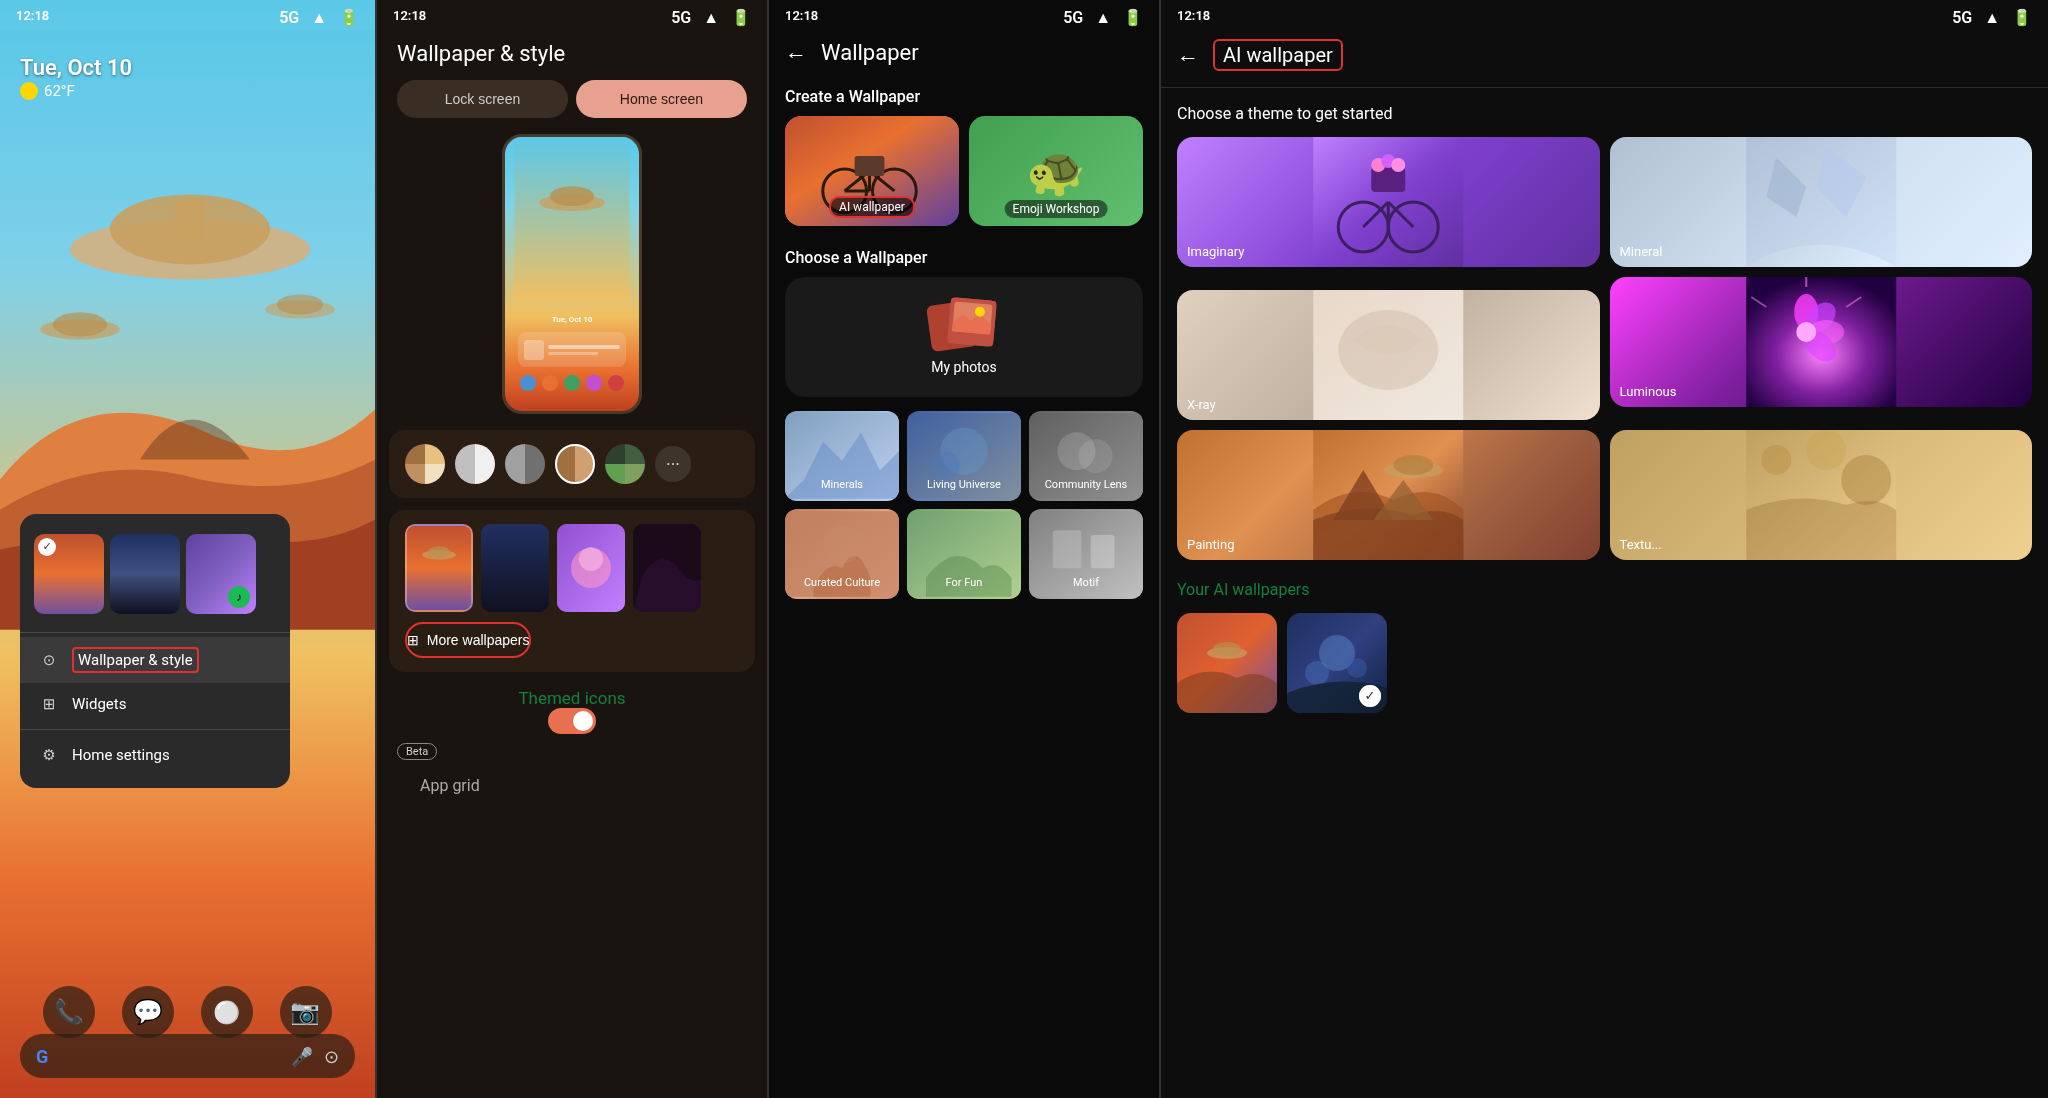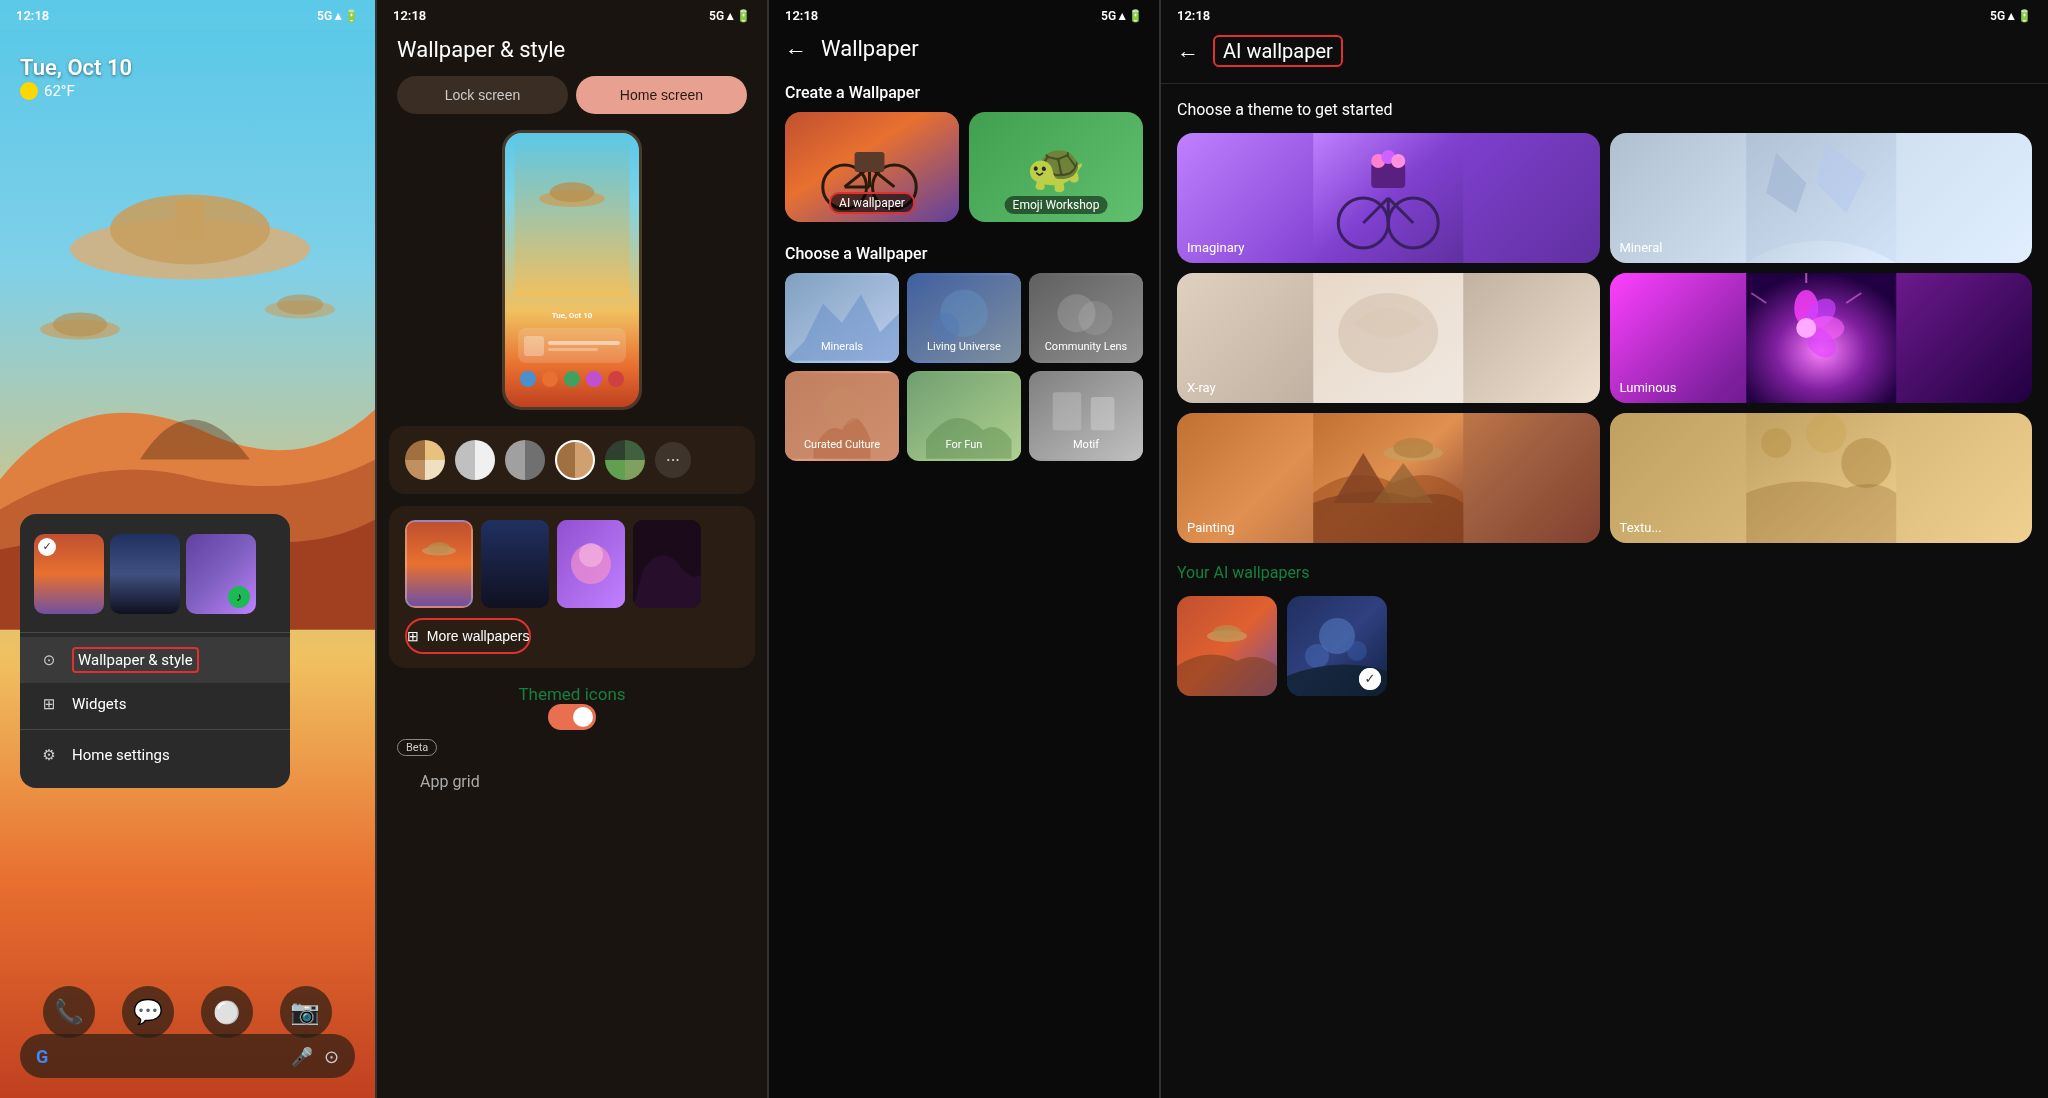--- a/index.html
+++ b/index.html
@@ -614,22 +614,22 @@
       border-radius: 50%;
       display: flex; align-items: center; justify-content: center;
       font-size: 13px; color: #333;
       line-height: 22px; text-align: center;
     }
 
     
     .status-icons {
       display: flex;
       align-items: flex-end;
-      gap: 0;
-      font-size: 12px;
+      gap: 12px;
+      font-size: 16px;
     }
   </style>
 </head>
 <body>
 
 <div class="panel panel-1">
 
   <svg class="spaceship-svg" viewBox="0 0 375 600" xmlns="http://www.w3.org/2000/svg" style="position:absolute;top:0;left:0;width:100%;height:60%">
     <defs>
       <linearGradient id="sky1" x1="0" y1="0" x2="0" y2="1">
@@ -892,20 +892,34 @@
     <div class="create-card">
       <div class="create-card-img emoji-bg" style="background:linear-gradient(135deg, #40a050 0%, #60c070 100%); display:flex; align-items:center; justify-content:center; height:110px;">
         <span style="font-size:48px;">🐢</span>
       </div>
       <div class="create-card-label">Emoji Workshop</div>
     </div>
   </div>
 
   <div class="section-label">Choose a Wallpaper</div>
 
+  <div class="my-photos-card">
+    <div class="photos-icon-group">
+      <div class="photo-card-icon" style="background:#b04030;"></div>
+      <div class="photo-card-icon" style="background:#c05040;">
+        <svg viewBox="0 0 46 46" style="width:100%;height:100%">
+          <rect width="46" height="46" fill="#c05040" rx="4"></rect>
+          <rect x="4" y="4" width="38" height="30" fill="#e08060" rx="3"></rect>
+          <path d="M4 24 L14 16 L22 22 L30 14 L42 24 L42 34 L4 34 Z" fill="#e87050"></path>
+          <circle cx="30" cy="12" r="5" fill="#FFD700"></circle>
+        </svg>
+      </div>
+    </div>
+    <div class="my-photos-label">My photos</div>
+  </div>
 
   <div class="grid-section">
     <div class="grid-row">
       <div class="grid-item minerals-bg">
         <svg viewBox="0 0 120 90" style="width:100%;height:100%">
           <defs>
               <linearGradient id="minbg" x1="0" y1="0" x2="1" y2="1">
                 <stop offset="0%" stop-color="#80a0c0"></stop>
                 <stop offset="100%" stop-color="#c0d0f0"></stop>
               </linearGradient>
@@ -1047,21 +1061,21 @@
             </linearGradient>
           </defs>
         <rect width="150" height="130" fill="url(#minbg2)"></rect>
         <path d="M0 0 L150 0 L150 130 Q100 100 50 110 Q20 115 0 130 Z" fill="rgba(180,200,230,0.3)"></path>
         <path d="M30 20 L60 50 L50 80 L20 60 Z" fill="rgba(160,180,210,0.6)"></path>
         <path d="M80 10 L120 40 L100 80 L70 50 Z" fill="rgba(180,200,240,0.5)"></path>
       </svg>
       <div class="theme-card-label">Mineral</div>
     </div>
 
-    <div class="theme-card" style="background:linear-gradient(135deg, #e0d0c0 0%, #c0b0a0 50%, #f0e0d0 100%); overflow:visible;">
+    <div class="theme-card" style="background:linear-gradient(135deg, #e0d0c0 0%, #c0b0a0 50%, #f0e0d0 100%); overflow:visible;margin-top:13px;">
       <svg viewBox="0 0 150 130" style="width:100%;height:100%;position:absolute;top:0;left:0">
         <defs>
             <linearGradient id="xraybg" x1="0" y1="0" x2="1" y2="1">
               <stop offset="0%" stop-color="#e8d8c8"></stop>
               <stop offset="100%" stop-color="#f0e8e0"></stop>
             </linearGradient>
           </defs>
         <rect width="150" height="130" fill="url(#xraybg)"></rect>
         <ellipse cx="75" cy="60" rx="50" ry="40" fill="rgba(200,180,160,0.4)"></ellipse>
         <path d="M40 50 Q75 20 110 50 Q75 80 40 50" fill="rgba(220,200,180,0.5)"></path>

